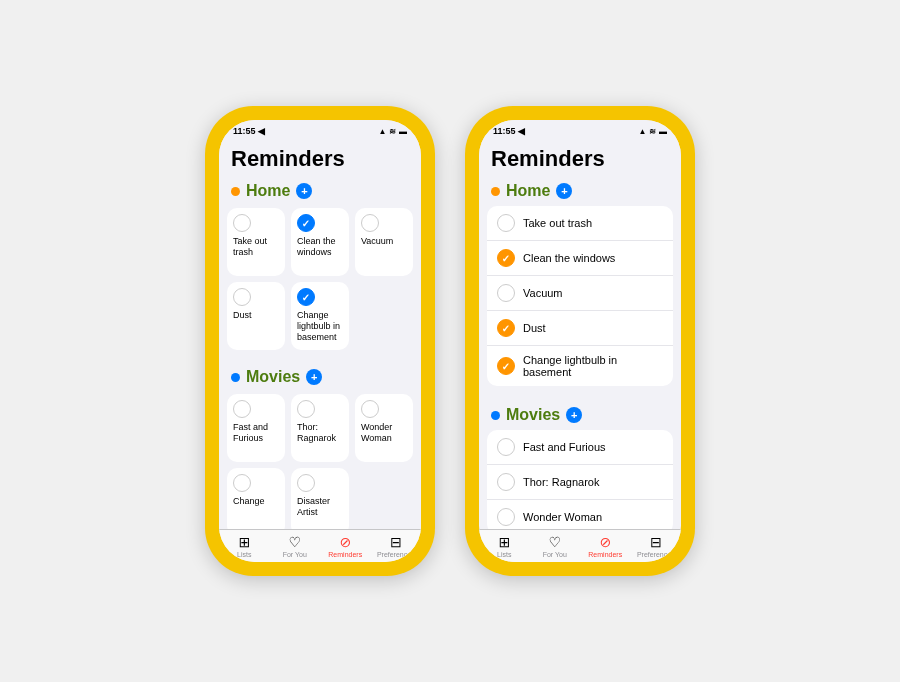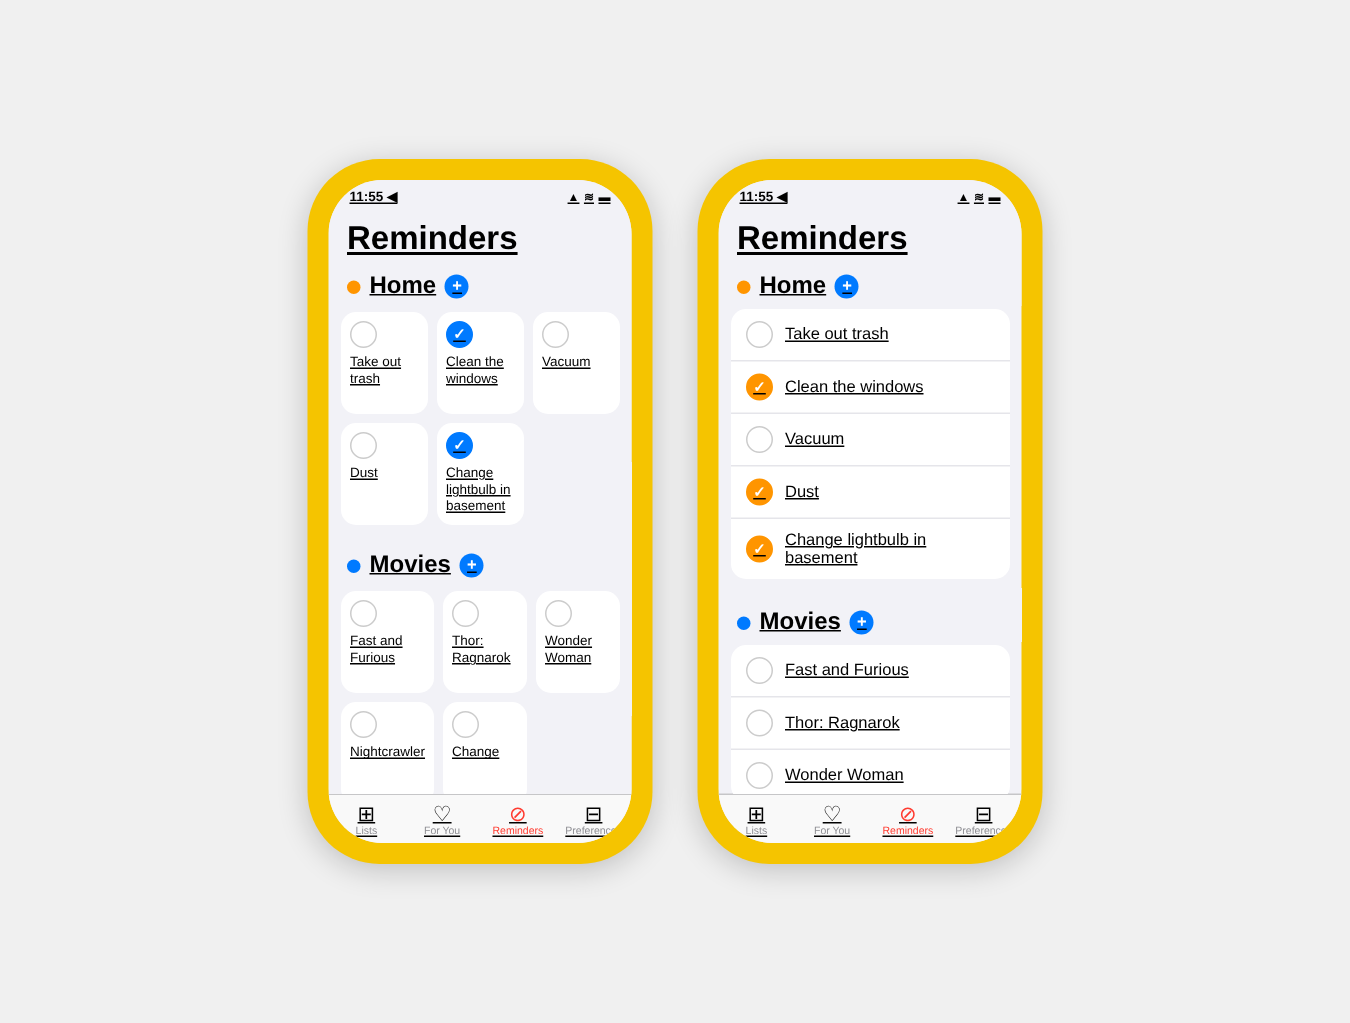--- a/index.html
+++ b/index.html
@@ -10,21 +10,20 @@
       align-items: center;
       width: 900px;
       height: 682px;
       font-family: -apple-system, BlinkMacSystemFont, 'Helvetica Neue', Arial, sans-serif;
     }
 
     .phones-container {
       display: flex;
       gap: 30px;
       align-items: flex-end;
-      text-decoration: underline;
     }
 
     .phone-outer {
       background: #F5C400;
       border-radius: 48px;
       padding: 14px;
       box-shadow: 0 4px 20px rgba(0,0,0,0.2);
       width: 230px;
       height: 470px;
     }
@@ -88,21 +87,21 @@
     .section-dot {
       width: 9px;
       height: 9px;
       border-radius: 50%;
     }
     .section-dot.orange { background: #FF9500; }
     .section-dot.blue { background: #007AFF; }
     .section-title {
       font-size: 16px;
       font-weight: 700;
-      color: #000000;
+      color: #4d7c0f;
     }
     .section-add {
       width: 16px;
       height: 16px;
       background: #007AFF;
       border-radius: 50%;
       display: flex;
       align-items: center;
       justify-content: center;
       color: white;
@@ -299,25 +298,25 @@
           <div class="grid-item">
             <div class="grid-checkbox"></div>
             <span class="grid-label">Thor: Ragnarok</span>
           </div>
           <div class="grid-item">
             <div class="grid-checkbox"></div>
             <span class="grid-label">Wonder Woman</span>
           </div>
           <div class="grid-item">
             <div class="grid-checkbox"></div>
-            <span class="grid-label">Nightcrawler</span>
-          </div>
-          <div class="grid-item">
-            <div class="grid-checkbox"></div>
             <span class="grid-label">Change</span>
+          </div>
+          <div class="grid-item">
+            <div class="grid-checkbox"></div>
+            <span class="grid-label">Disaster Artist</span>
           </div>
         </div>
       </div>
 
       <div class="tab-bar">
         <div class="tab-item">
           <span class="tab-icon">⊞</span>
           <span class="tab-label">Lists</span>
         </div>
         <div class="tab-item">

